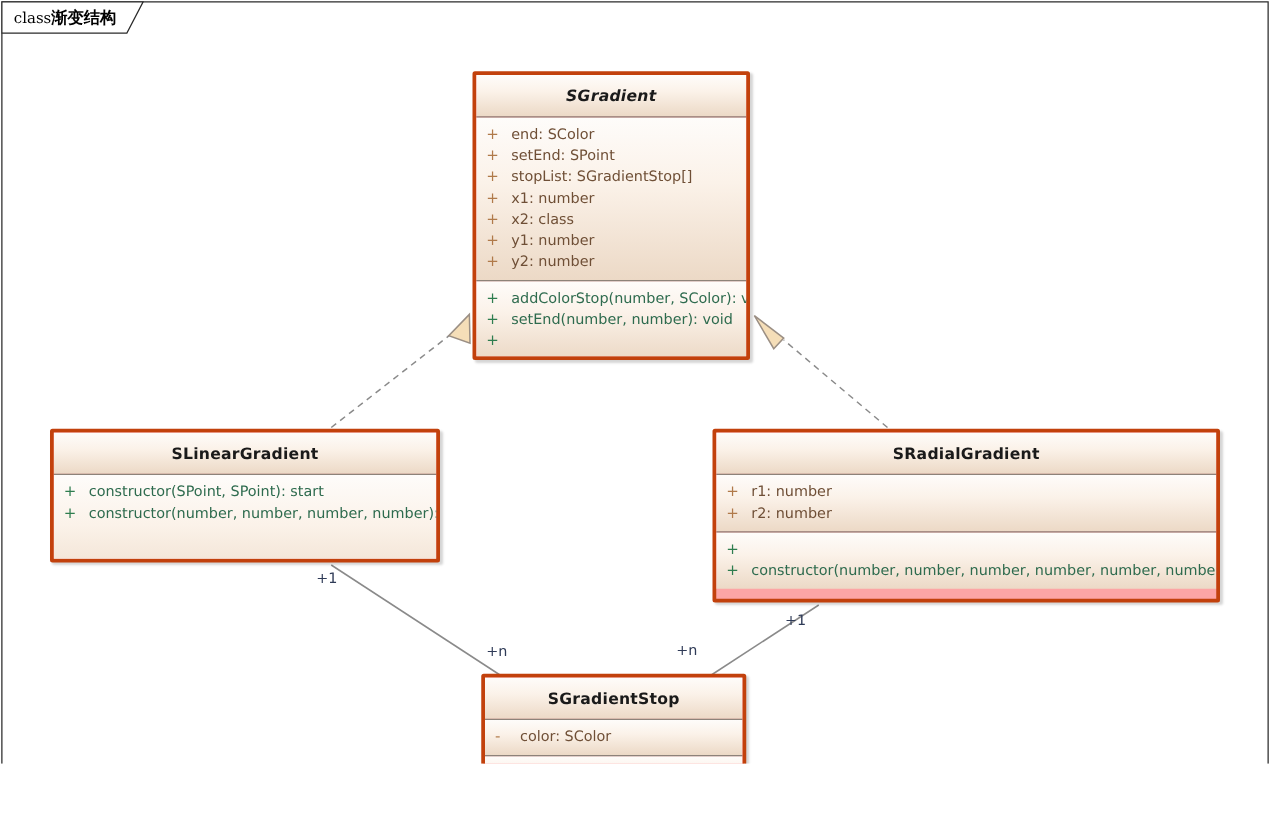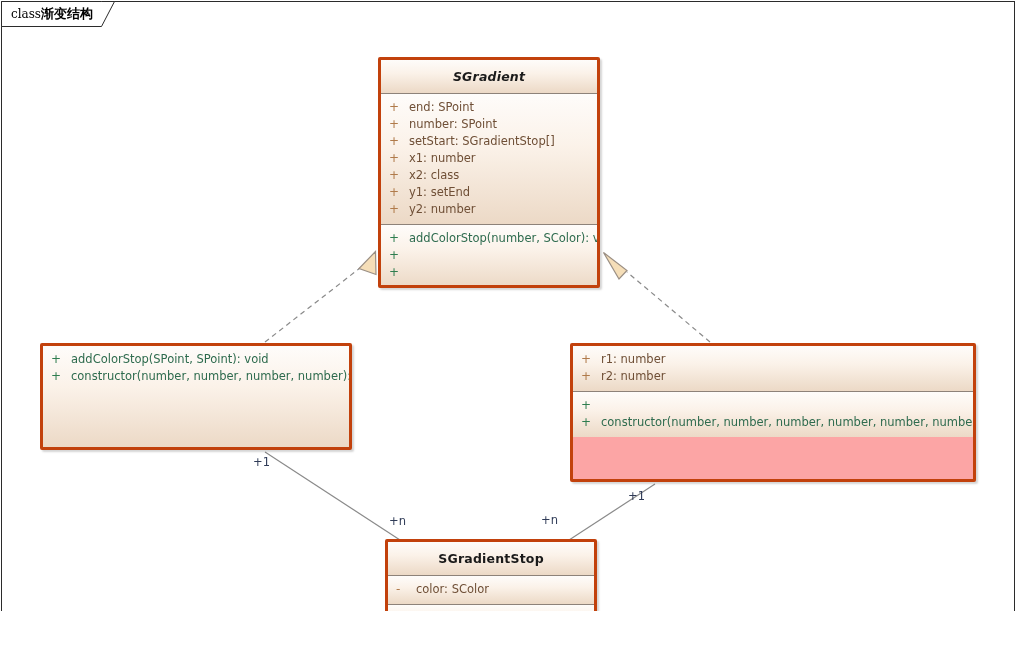--- a/index.html
+++ b/index.html
@@ -180,80 +180,87 @@
   <div class="edge-label" style="left:541px; top:514px;">+n</div>
 
   <div class="uml-class" style="left:378px; top:57px; width:222px; height:231px;">
     <div class="uml-section">
       <div class="uml-title abstract">SGradient</div>
     </div>
     <div class="uml-section">
       <div class="uml-rows">
         <div class="uml-row">
           <span class="uml-vis attr">+</span>
-          <span class="uml-text">end: SPoint</span>
-        </div>
-        <div class="uml-row">
-          <span class="uml-vis attr">+</span>
-          <span class="uml-text">number: SPoint</span>
-        </div>
-        <div class="uml-row">
-          <span class="uml-vis attr">+</span>
-          <span class="uml-text">setStart: SGradientStop[]</span>
+          <span class="uml-text">end: SColor</span>
+        </div>
+        <div class="uml-row">
+          <span class="uml-vis attr">+</span>
+          <span class="uml-text">setEnd: SPoint</span>
+        </div>
+        <div class="uml-row">
+          <span class="uml-vis attr">+</span>
+          <span class="uml-text">stopList: SGradientStop[]</span>
         </div>
         <div class="uml-row">
           <span class="uml-vis attr">+</span>
           <span class="uml-text">x1: number</span>
         </div>
         <div class="uml-row">
           <span class="uml-vis attr">+</span>
           <span class="uml-text">x2: class</span>
         </div>
         <div class="uml-row">
           <span class="uml-vis attr">+</span>
-          <span class="uml-text">y1: setEnd</span>
+          <span class="uml-text">y1: number</span>
         </div>
         <div class="uml-row">
           <span class="uml-vis attr">+</span>
           <span class="uml-text">y2: number</span>
         </div>
       </div>
     </div>
     <div class="uml-section">
       <div class="uml-rows">
         <div class="uml-row">
           <span class="uml-vis meth">+</span>
           <span class="uml-text meth">addColorStop(number, SColor): void</span>
         </div>
         <div class="uml-row">
           <span class="uml-vis meth">+</span>
+          <span class="uml-text meth">setEnd(number, number): void</span>
         </div>
         <div class="uml-row">
           <span class="uml-vis meth">+</span>
         </div>
       </div>
     </div>
   </div>
 
   <div class="uml-class" style="left:40px; top:343px; width:312px; height:107px;">
+    <div class="uml-section">
+      <div class="uml-title">SLinearGradient</div>
+    </div>
     <div class="uml-section" style="height:100%;">
       <div class="uml-rows">
         <div class="uml-row">
           <span class="uml-vis meth">+</span>
-          <span class="uml-text meth">addColorStop(SPoint, SPoint): void</span>
+          <span class="uml-text meth">constructor(SPoint, SPoint): start</span>
         </div>
         <div class="uml-row">
           <span class="uml-vis meth">+</span>
           <span class="uml-text meth">constructor(number, number, number, number): void</span>
         </div>
       </div>
     </div>
   </div>
 
   <div class="uml-class" style="left:570px; top:343px; width:406px; height:139px;">
+    <div class="uml-section">
+      <div class="uml-title">SRadialGradient</div>
+    </div>
     <div class="uml-section">
       <div class="uml-rows">
         <div class="uml-row">
           <span class="uml-vis attr">+</span>
           <span class="uml-text">r1: number</span>
         </div>
         <div class="uml-row">
           <span class="uml-vis attr">+</span>
           <span class="uml-text">r2: number</span>
         </div>

